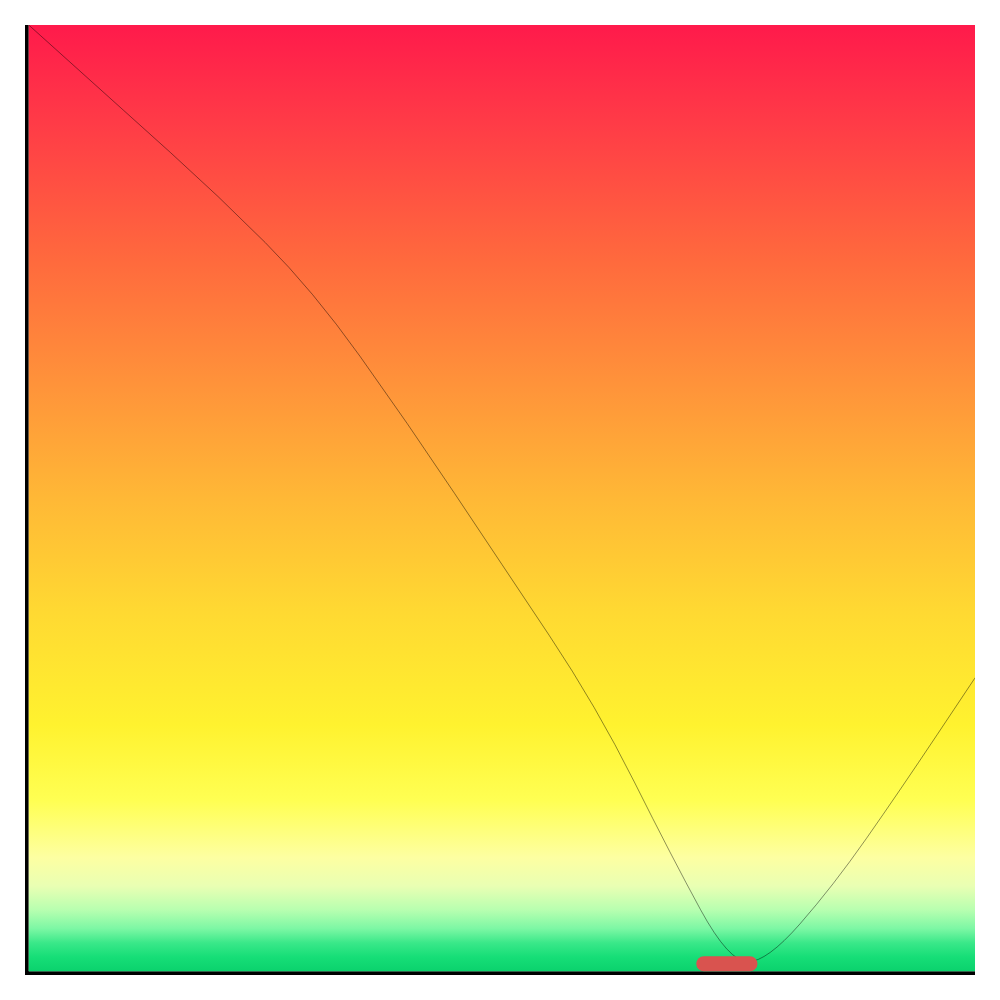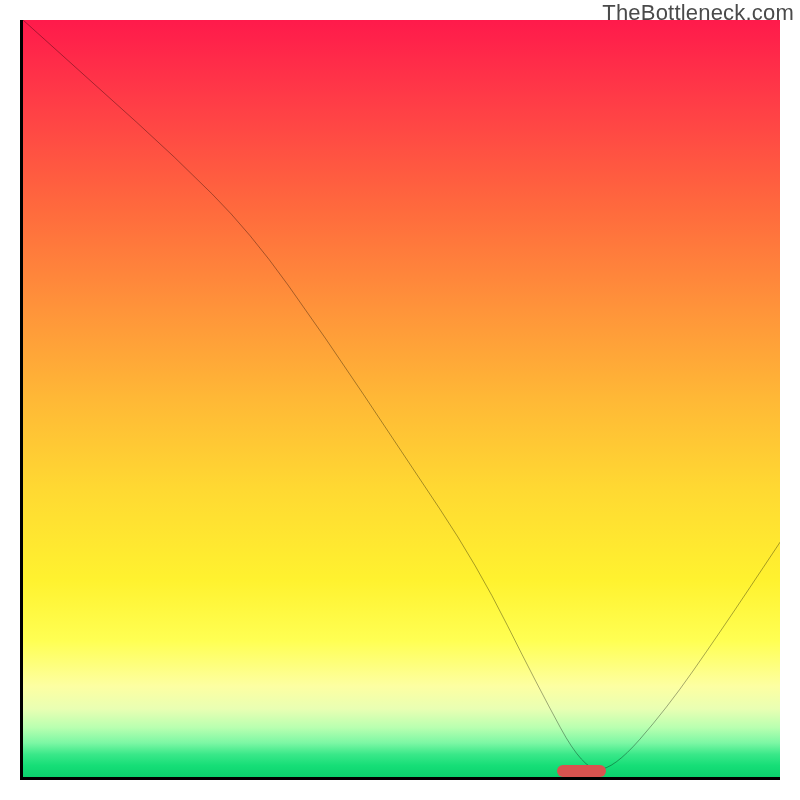--- a/index.html
+++ b/index.html
@@ -68,21 +68,20 @@
     color: #4a4a4a;
     font-size: 22px;
     font-weight: 500;
     letter-spacing: 0.2px;
   }
 </style>
 </head>
 <body>
 
 <div class="frame">
-  <div class="watermark">TheBottleneck.com</div>
 
   <div class="plot-area">
     <div class="gradient"></div>
 
     <svg class="curve" viewBox="0 0 100 100" preserveAspectRatio="none">
       <path id="curve-path" fill="none" stroke="#000" stroke-width="0.35" vector-effect="non-scaling-stroke" stroke-linecap="round" stroke-linejoin="round" d="M 0 0 Q 0 0 5 4.5 Q 10 9 15 13.5 Q 20 18 25 23 Q 30 28 35 35 Q 40 42 45 49.5 Q 50 57 55 64.5 Q 60 72 64 80 Q 68 88 71 93.5 Q 74 99 76 99 Q 78 99 81.5 95 Q 85 91 88.5 86 Q 92 81 96 75 T 100 69"></path>
     </svg>
 
     <div id="marker" class="marker" style="left: 70.5%; width: 6.5%; bottom: 0px;"></div>
   </div>

